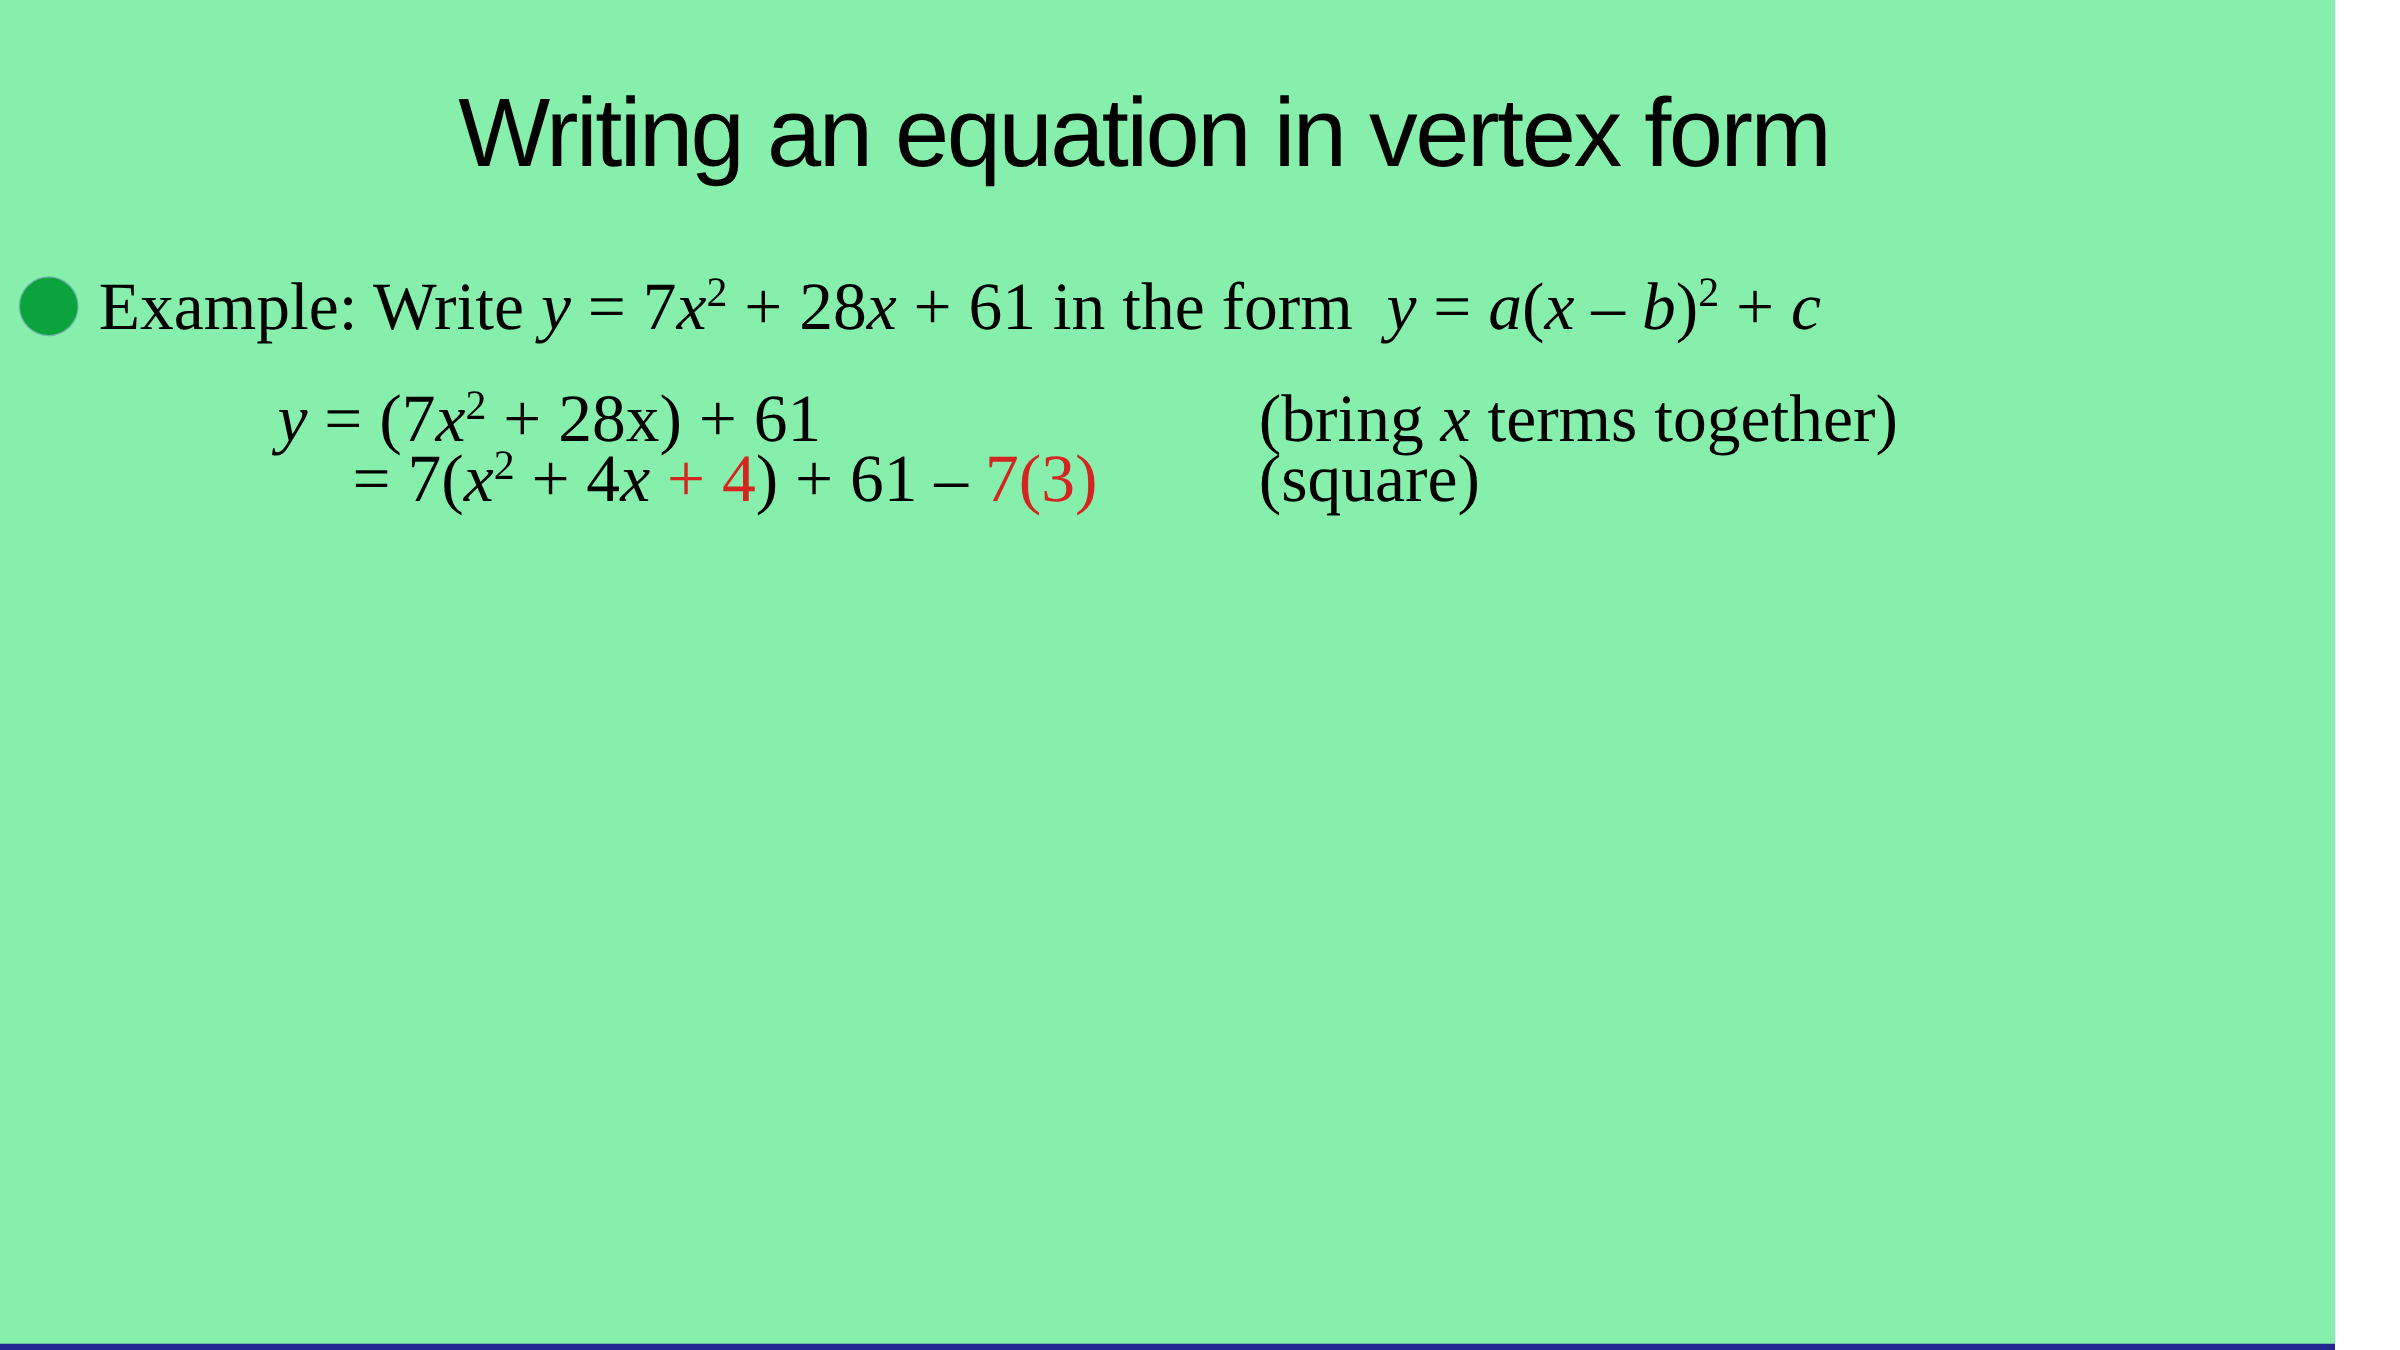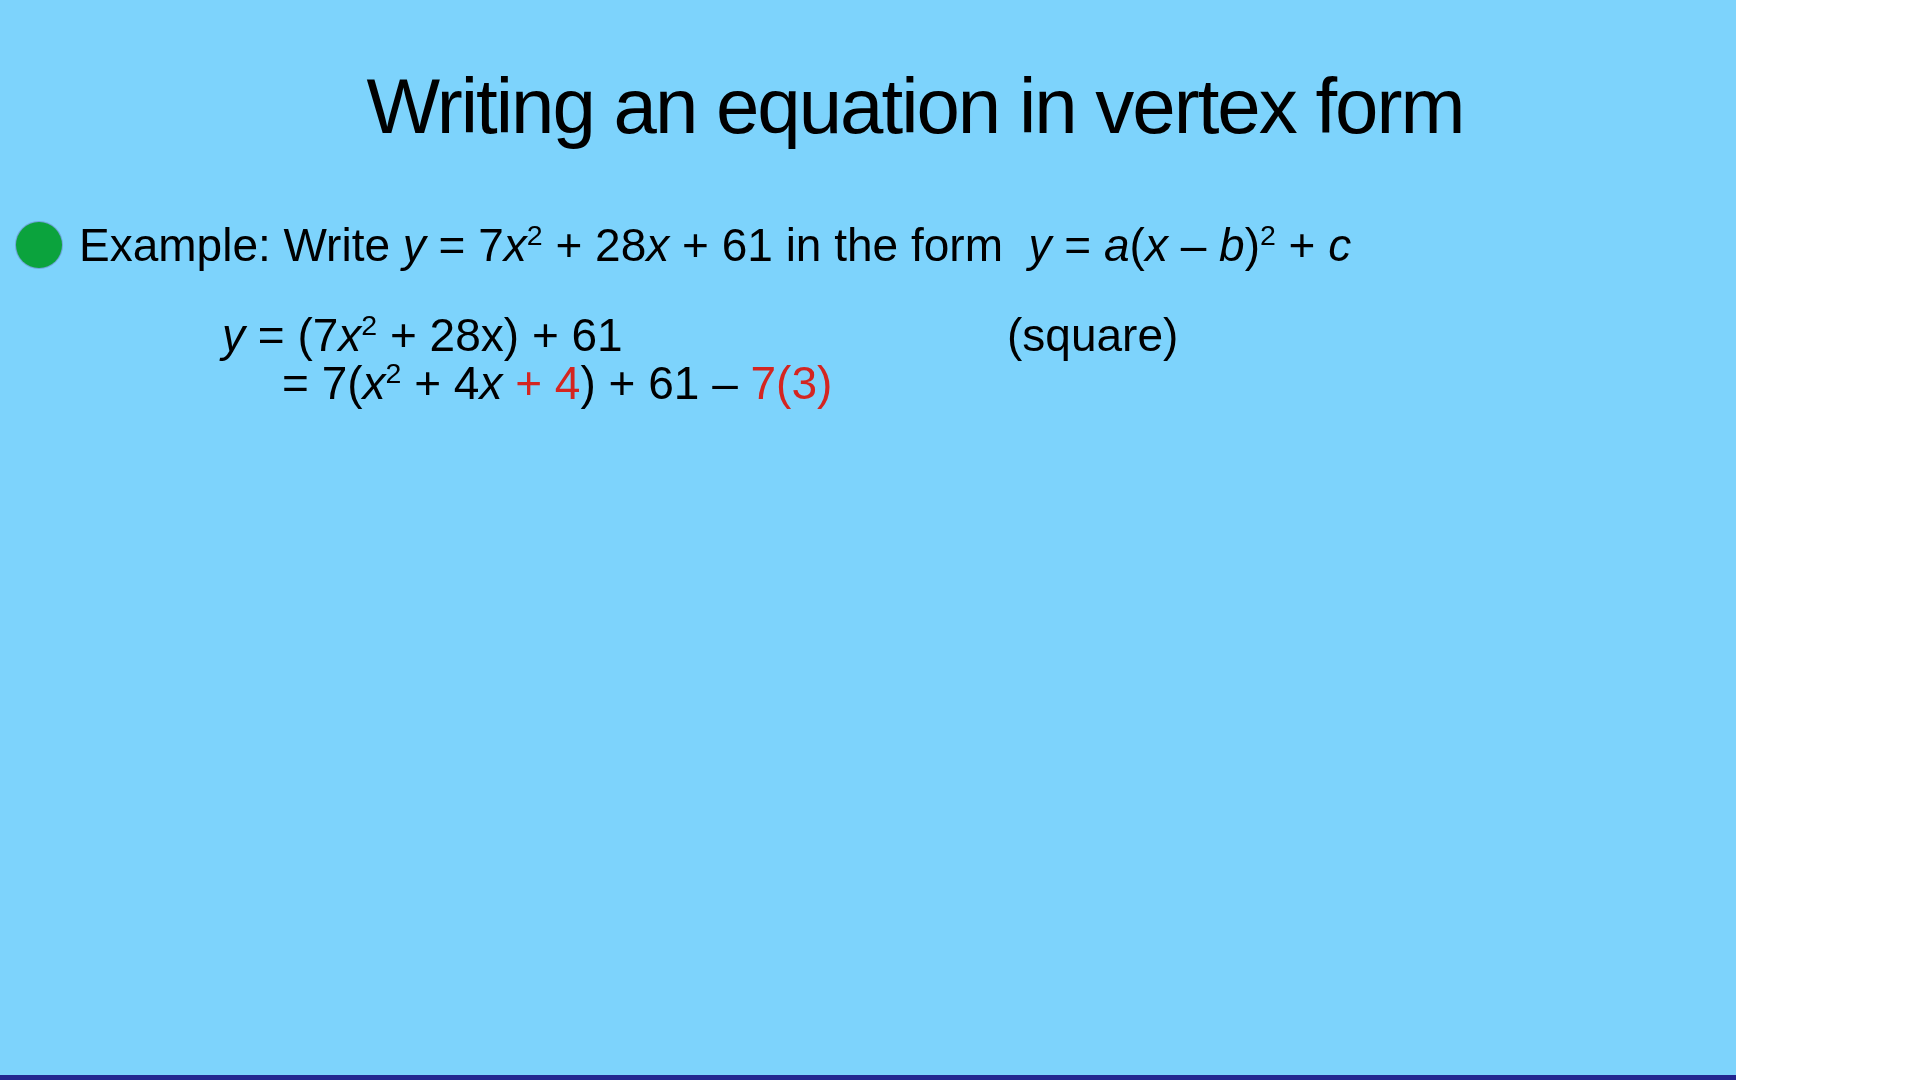--- a/index.html
+++ b/index.html
@@ -2,23 +2,23 @@
 <html style="--bullet-green: #0ba33d; --highlight-red: #d42520; --bottom-bar-blue: #23268f; --border-gray: #222222;"><head>
 <meta charset="utf-8">
 <style>
   html, body {
     margin: 0;
     padding: 0;
     background: #ffffff;
   }
   .slide {
     position: relative;
-    width: 1736px;
+    width: 1868px;
     height: 1080px;
-    background: #7dd3fc;
+    background: #86efac;
     overflow: hidden;
   }
   
   .title {
     position: absolute;
     top: 62px;
     left: 0;
     width: 1830px;
     margin: 0;
     text-align: center;
@@ -41,22 +41,22 @@
   }
   .bullet {
     width: 46px;
     height: 46px;
     border-radius: 50%;
     background: var(--bullet-green, #0ba33d);
     box-shadow: 0 0 0 1px rgba(90, 110, 170, 0.45);
     flex: 0 0 auto;
   }
   .mathline {
-    font-family: Liberation Sans, sans-serif;
-    font-size: 46px;
+    font-family: Liberation Serif, serif;
+    font-size: 54px;
     color: #000000;
     white-space: pre;
   }
   
   .equations {
     position: absolute;
     top: 311px;
     left: 282px;
   }
   .equations .mathline {
@@ -114,19 +114,20 @@
     <span class="bullet"></span>
     <div class="mathline"><span class="seg">Example: Write </span><span class="seg i">y</span><span class="seg"> = 7</span><span class="seg i">x</span><span class="seg sup">2</span><span class="seg"> + 28</span><span class="seg i">x</span><span class="seg"> + 61 in the form  </span><span class="seg i">y</span><span class="seg"> = </span><span class="seg i">a</span><span class="seg">(</span><span class="seg i">x</span><span class="seg"> – </span><span class="seg i">b</span><span class="seg">)</span><span class="seg sup">2</span><span class="seg"> + </span><span class="seg i">c</span></div>
   </div>
 
   <div class="equations">
     <div class="mathline first"><span class="seg i">y</span><span class="seg"> = (7</span><span class="seg i">x</span><span class="seg sup">2</span><span class="seg"> + 28x) + 61</span></div>
     <div class="mathline"><span class="seg">= 7(</span><span class="seg i">x</span><span class="seg sup">2</span><span class="seg"> + 4</span><span class="seg i">x</span><span class="seg"> </span><span class="seg red">+ 4</span><span class="seg">) + 61 – </span><span class="seg red">7(3)</span></div>
   </div>
 
   <div class="annotations">
+    <div class="mathline"><span class="seg">(bring </span><span class="seg i">x</span><span class="seg"> terms together)</span></div>
     <div class="mathline"><span class="seg">(square)</span></div>
   </div>
 
   <div class="edge-right"></div>
   <div class="edge-bottom"></div>
 
 </div>
 
 </body></html>

